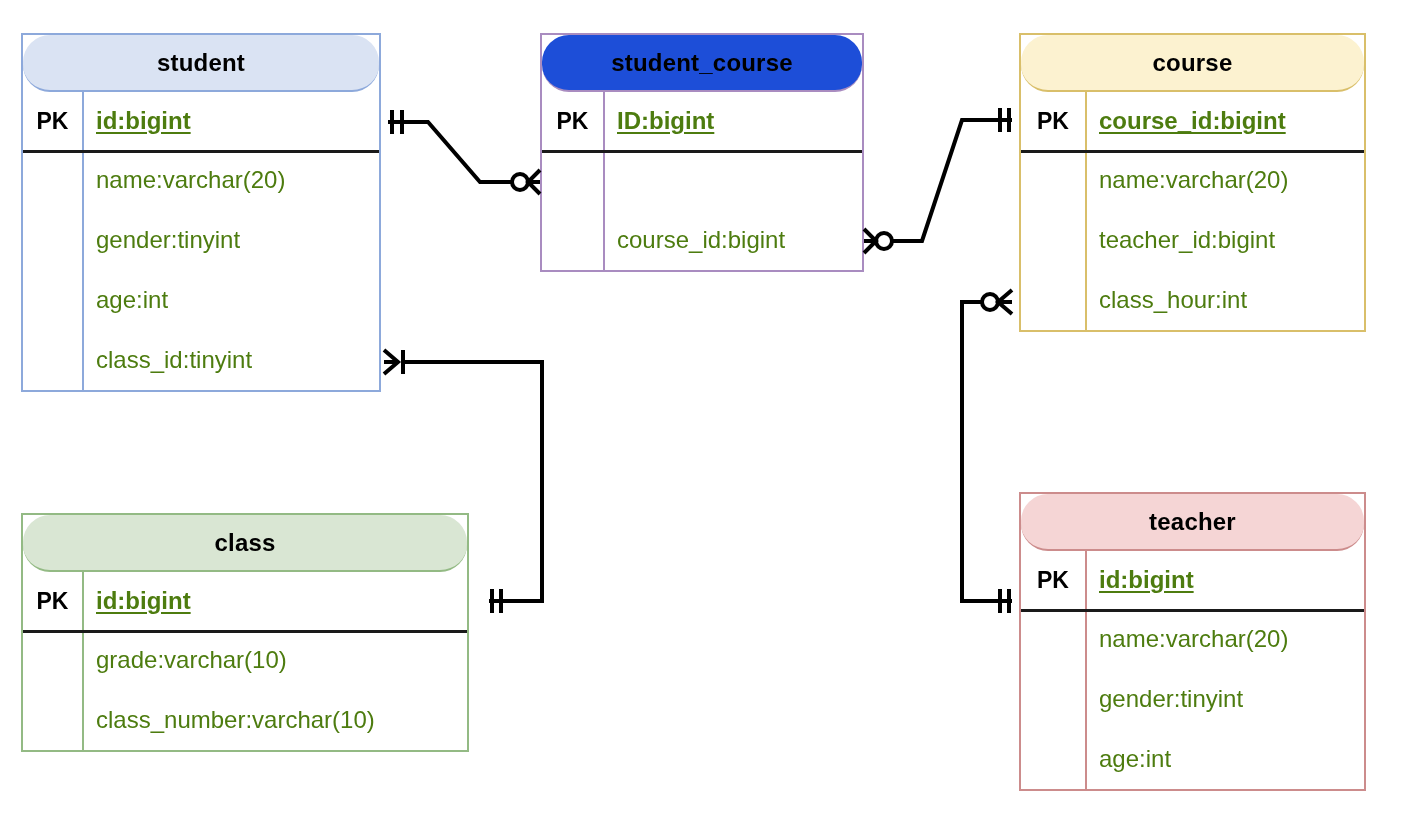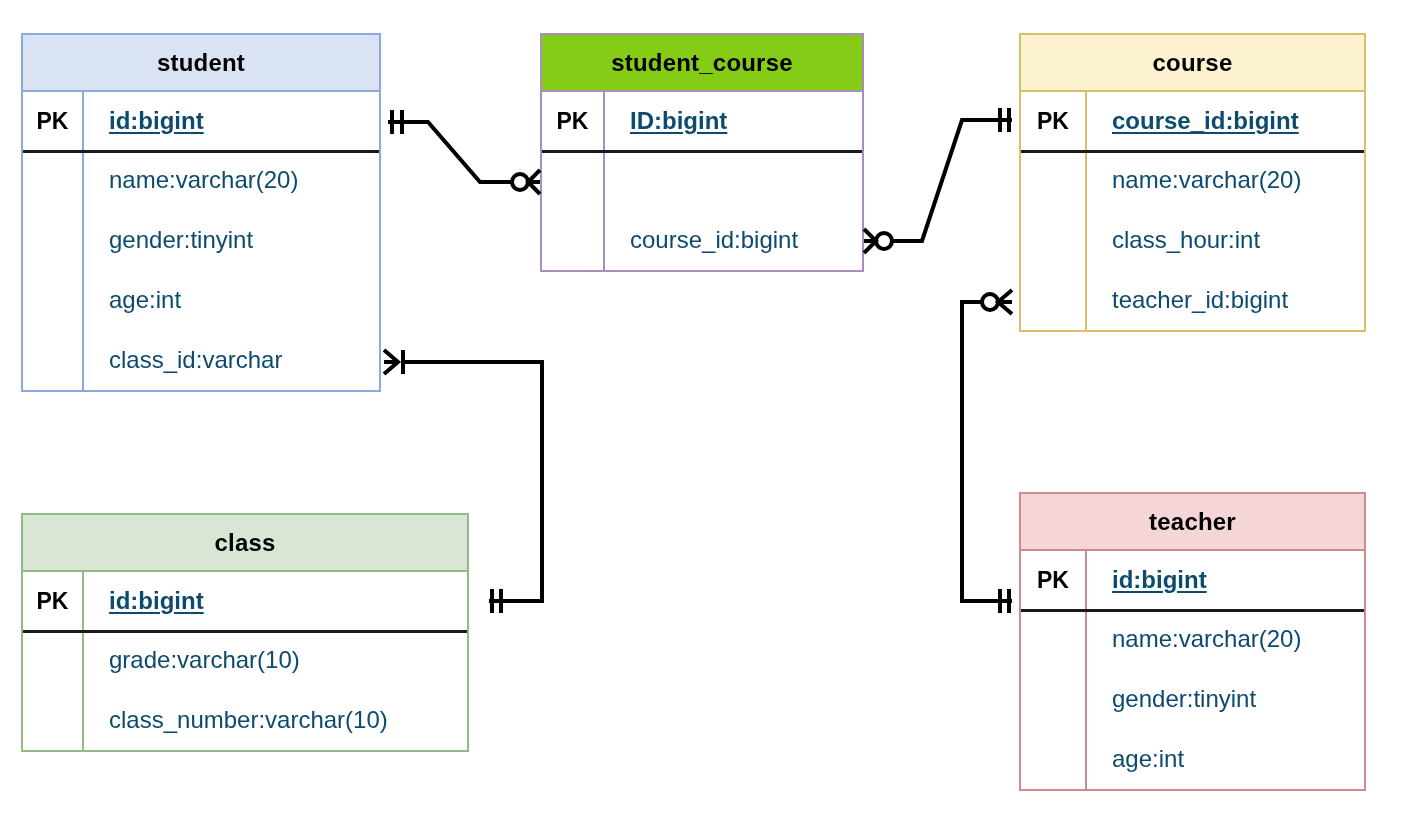--- a/index.html
+++ b/index.html
@@ -27,20 +27,21 @@
     box-sizing: border-box;
     width: 100%;
     display: flex;
     align-items: center;
     justify-content: center;
     font-weight: bold;
     font-size: 24px;
     color: #000000;
     border-bottom: 2px solid #14532d;
     letter-spacing: 0.2px;
+    border-radius: 27px;
   }
   .entity-body {
     position: relative;
     flex: 1 1 auto;
     display: flex;
     flex-direction: column;
     border-radius: 19px;
   }
   .pk-divider {
     position: absolute;
@@ -72,23 +73,23 @@
     color: #000;
     display: flex;
     align-items: center;
     justify-content: center;
     height: 100%;
   }
   .attr-name {
     box-sizing: border-box;
     flex: 1 1 auto;
     font-size: 24px;
-    color: #0c4a6e;
+    color: #4d7c0f;
+    padding-left: 14px;
     white-space: nowrap;
-    margin-left: 27px;
   }
   .attr-row.pk .attr-name {
     font-weight: bold;
     text-decoration: underline;
     text-underline-offset: 3px;
   }
   #connectors {
     position: absolute;
     left: 0;
     top: 0;
@@ -116,28 +117,28 @@
         <div class="attr-row" style="height: 60px;">
           <div class="attr-key" style="width: 59px;"></div>
           <div class="attr-name">gender:tinyint</div>
         </div>
         <div class="attr-row" style="height: 60px;">
           <div class="attr-key" style="width: 59px;"></div>
           <div class="attr-name">age:int</div>
         </div>
         <div class="attr-row" style="height: 60px;">
           <div class="attr-key" style="width: 59px;"></div>
-          <div class="attr-name">class_id:varchar</div>
+          <div class="attr-name">class_id:tinyint</div>
         </div>
         <div class="col-divider" style="left: 59px; border-left-color: rgb(141, 169, 219);"></div>
         <div class="pk-divider" style="top: 58px;"></div>
       </div>
     </div>
     <div class="entity" style="left: 540px; top: 33px; width: 324px; height: 239px; border-color: rgb(169, 140, 192);">
-      <div class="entity-header" style="height: 58px; background: #84cc16; border-bottom-color: rgb(169, 140, 192);">student_course</div>
+      <div class="entity-header" style="height: 58px; background: #1d4ed8; border-bottom-color: rgb(169, 140, 192);">student_course</div>
       <div class="entity-body">
         <div class="attr-row pk" style="height: 58px;">
           <div class="attr-key" style="width: 61px;">PK</div>
           <div class="attr-name">ID:bigint</div>
         </div>
         <div class="attr-row" style="height: 60px;">
           <div class="attr-key" style="width: 61px;"></div>
         </div>
         <div class="attr-row" style="height: 60px;">
           <div class="attr-key" style="width: 61px;"></div>
@@ -153,25 +154,25 @@
         <div class="attr-row pk" style="height: 58px;">
           <div class="attr-key" style="width: 64px;">PK</div>
           <div class="attr-name">course_id:bigint</div>
         </div>
         <div class="attr-row" style="height: 60px;">
           <div class="attr-key" style="width: 64px;"></div>
           <div class="attr-name">name:varchar(20)</div>
         </div>
         <div class="attr-row" style="height: 60px;">
           <div class="attr-key" style="width: 64px;"></div>
+          <div class="attr-name">teacher_id:bigint</div>
+        </div>
+        <div class="attr-row" style="height: 60px;">
+          <div class="attr-key" style="width: 64px;"></div>
           <div class="attr-name">class_hour:int</div>
-        </div>
-        <div class="attr-row" style="height: 60px;">
-          <div class="attr-key" style="width: 64px;"></div>
-          <div class="attr-name">teacher_id:bigint</div>
         </div>
         <div class="col-divider" style="left: 64px; border-left-color: rgb(217, 191, 106);"></div>
         <div class="pk-divider" style="top: 58px;"></div>
       </div>
     </div>
     <div class="entity" style="left: 21px; top: 513px; width: 448px; height: 239px; border-color: rgb(147, 186, 132);">
       <div class="entity-header" style="height: 58px; background: rgb(217, 230, 211); border-bottom-color: rgb(147, 186, 132);">class</div>
       <div class="entity-body">
         <div class="attr-row pk" style="height: 58px;">
           <div class="attr-key" style="width: 59px;">PK</div>

